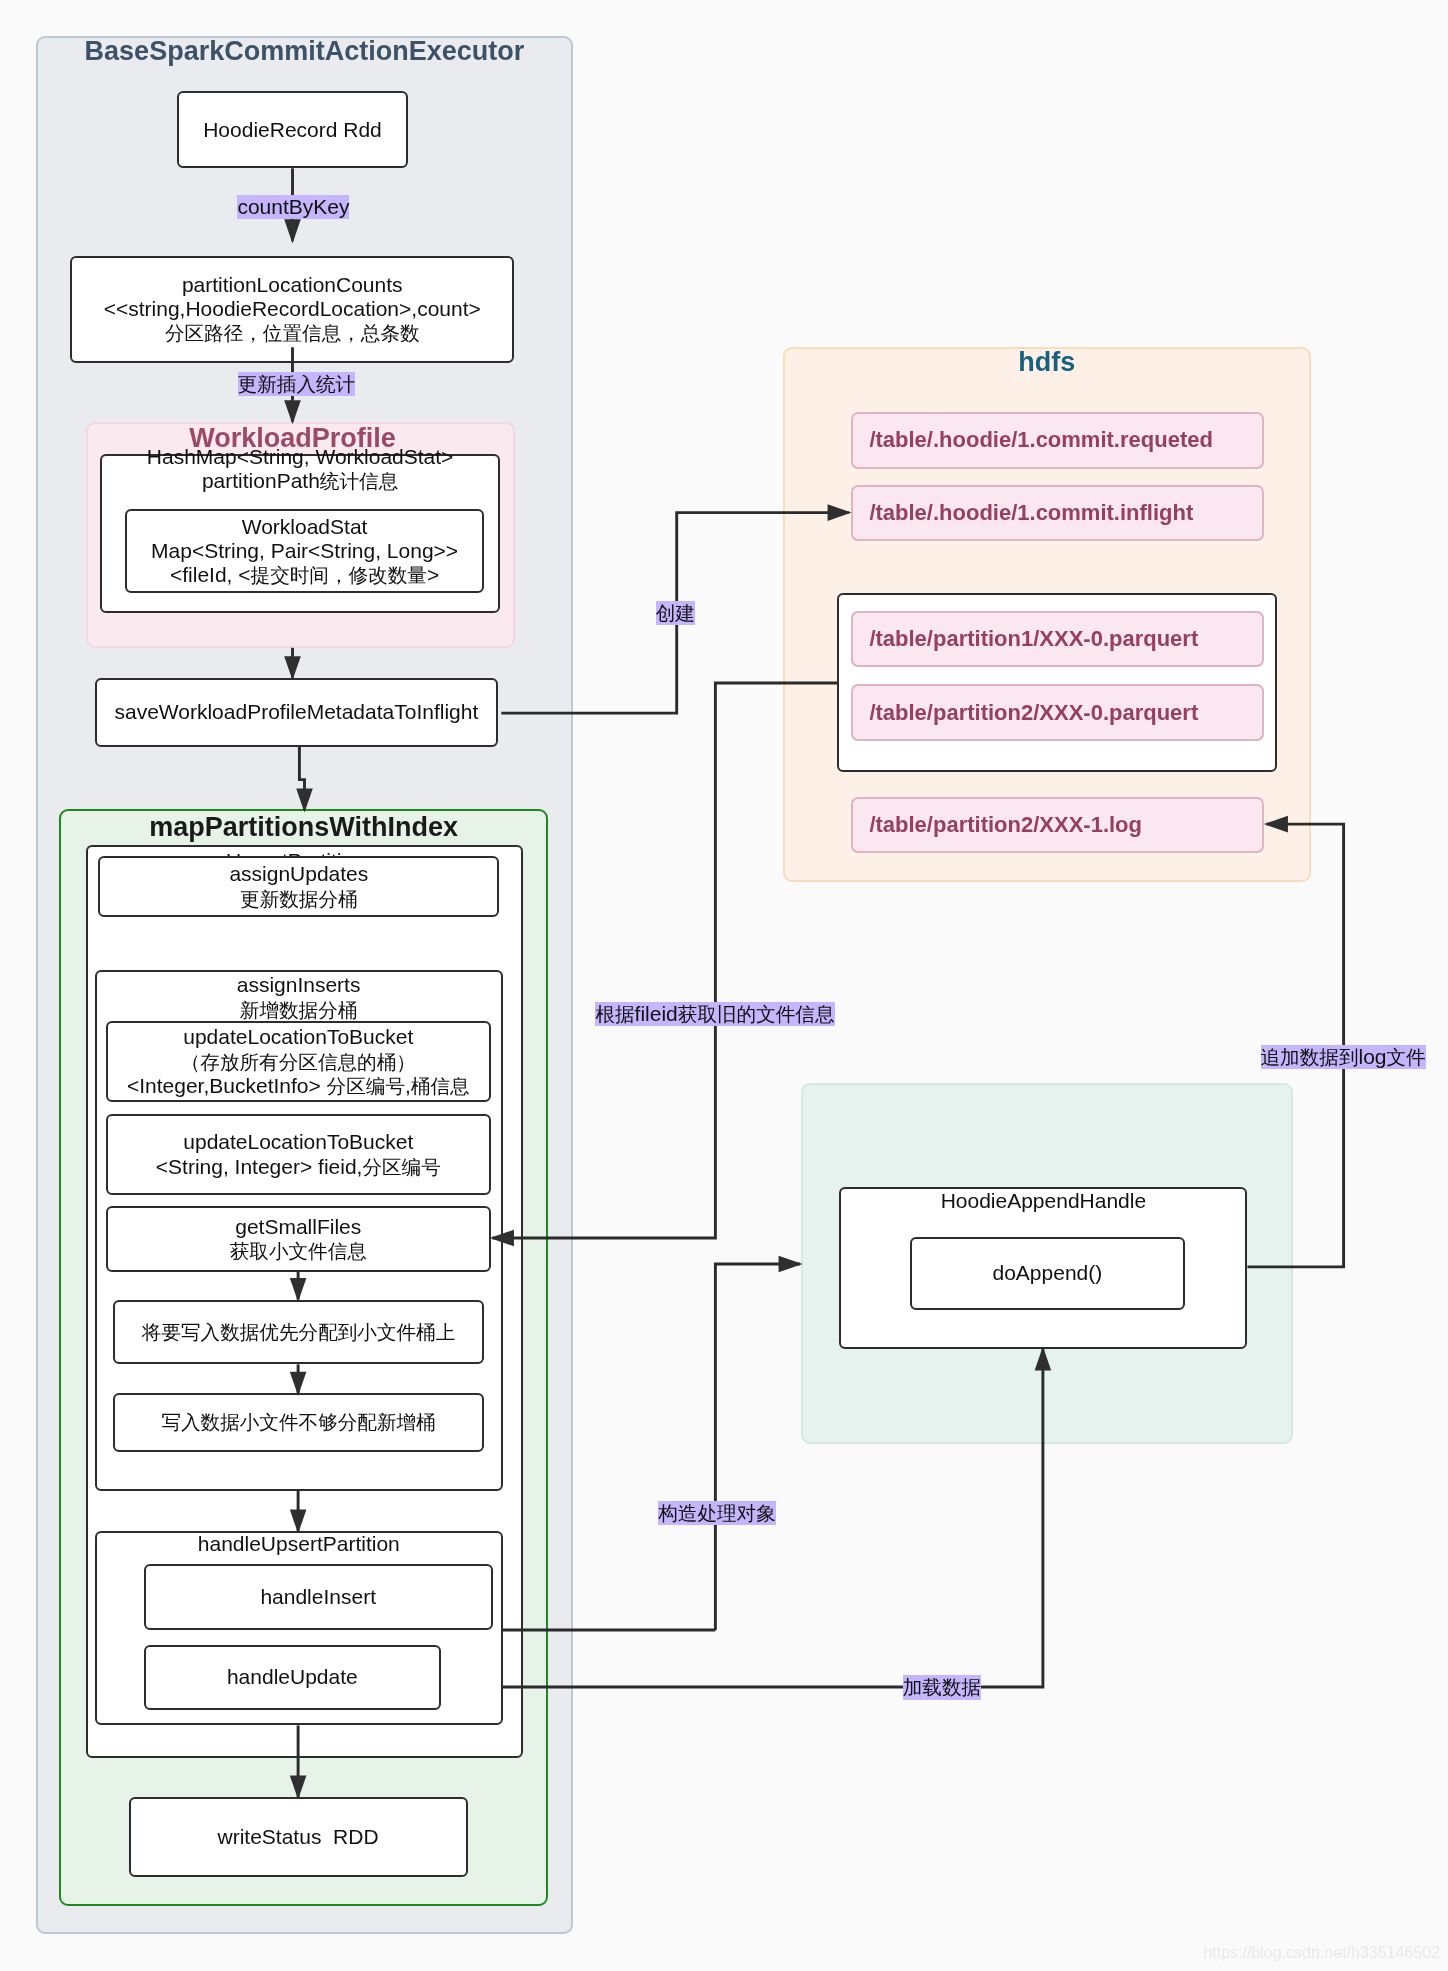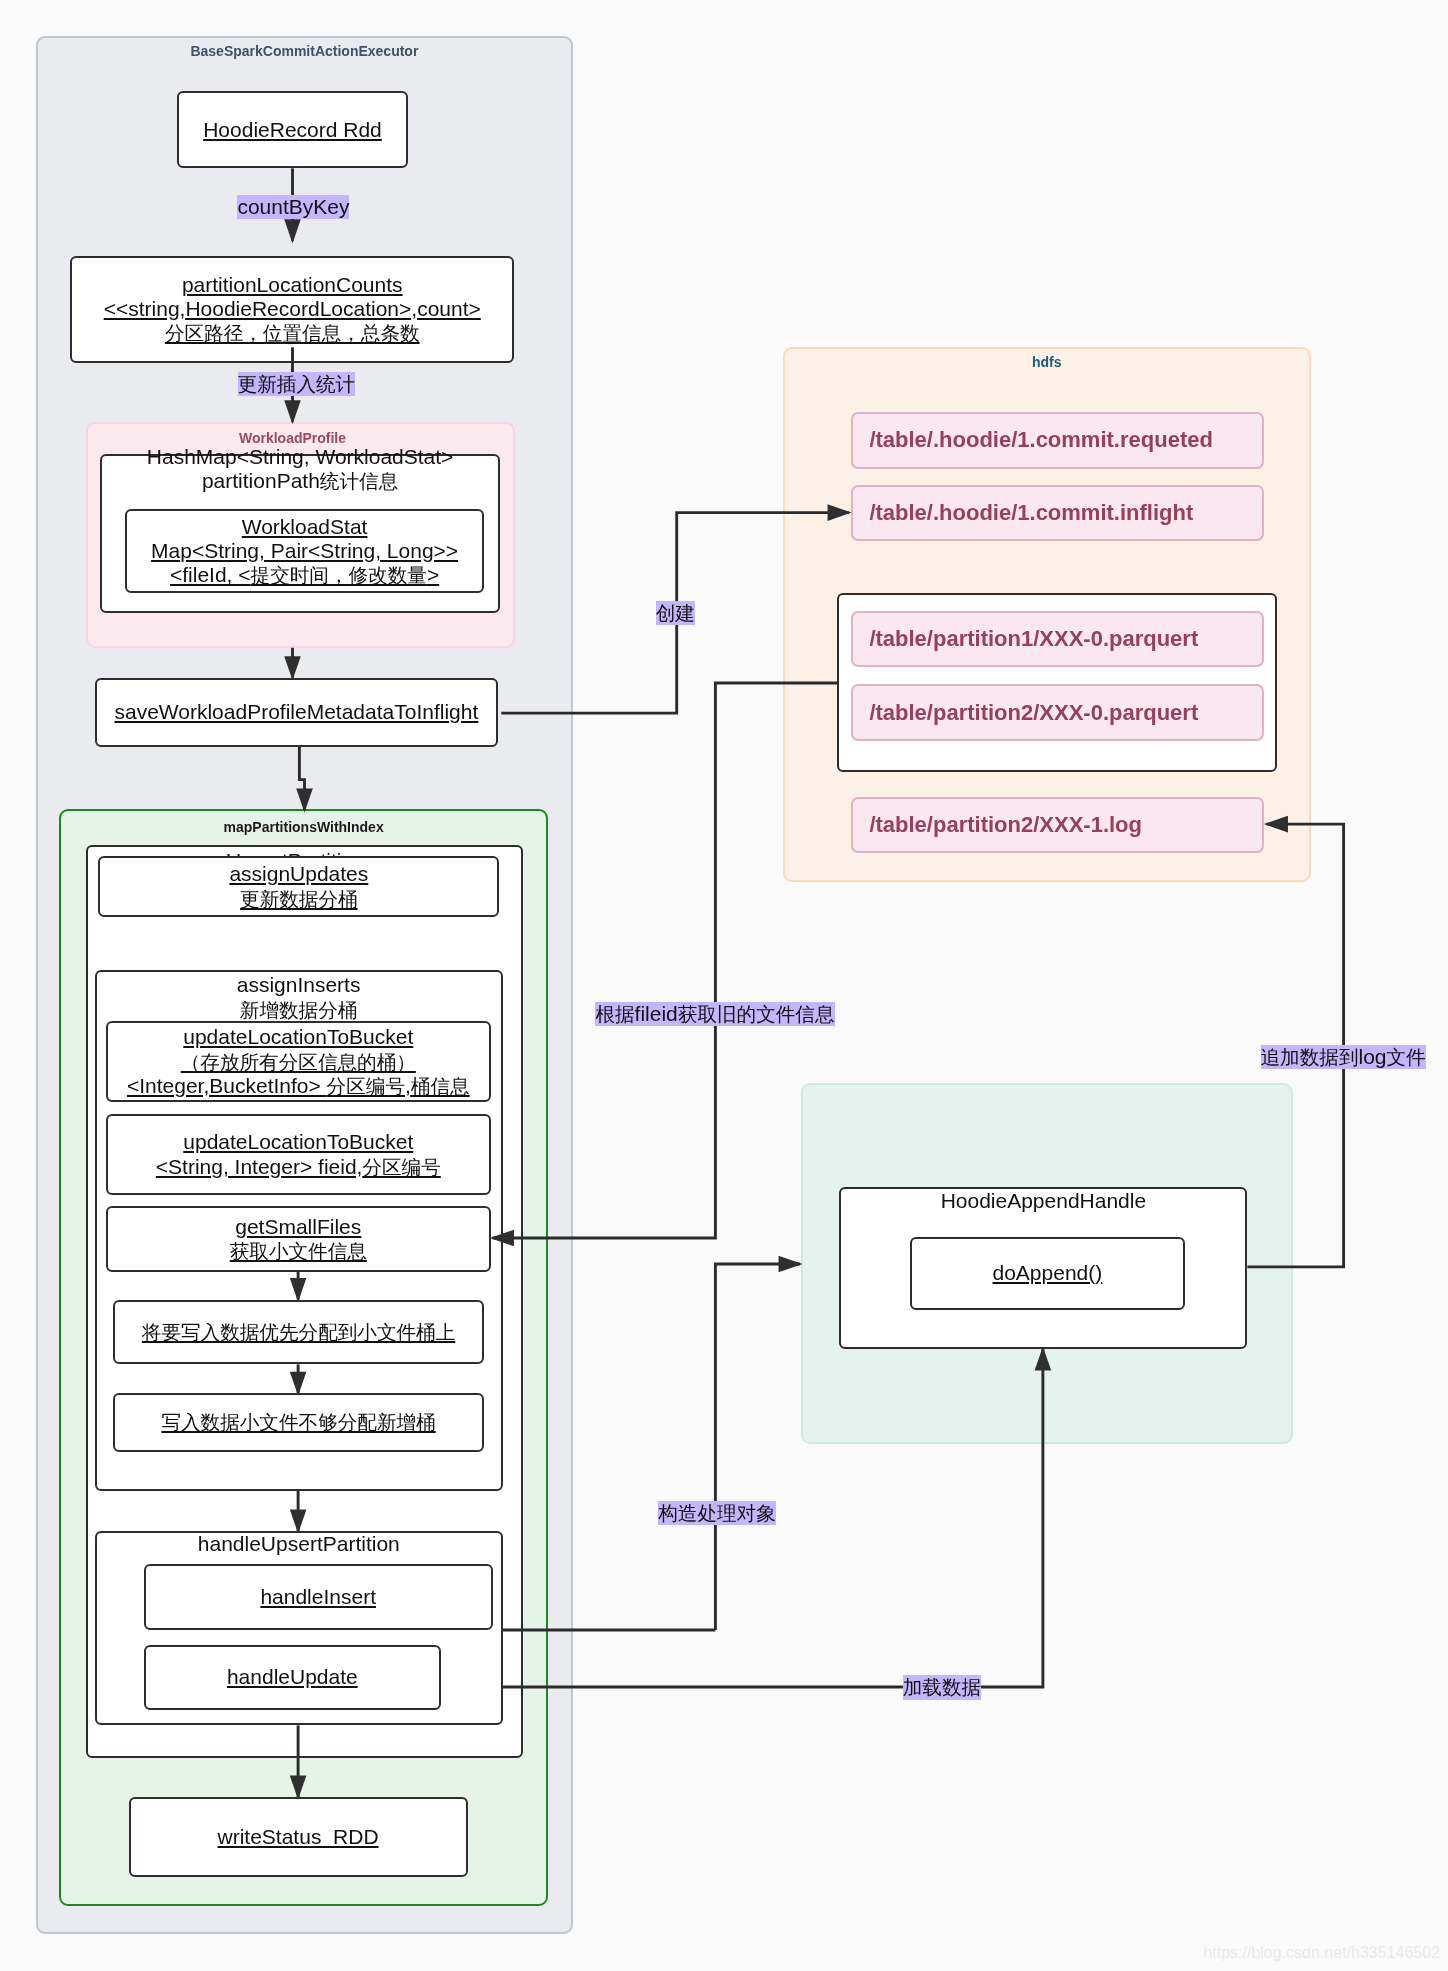--- a/index.html
+++ b/index.html
@@ -1,24 +1,24 @@
 <!DOCTYPE html>
 <html><head>
 <meta charset="utf-8">
 <style>
   html,body{margin:0;padding:0;}
   body{width:1448px;height:1971px;background:#fafafa;
        font-family:"Liberation Sans","DejaVu Sans",sans-serif;overflow:hidden;}
   #root{position:relative;width:1448px;height:1971px;}
   .grp{position:absolute;box-sizing:border-box;border-radius:9px;z-index:1;}
   .gtitle{position:absolute;z-index:2;text-align:center;font-weight:bold;
-          font-size:14px;line-height:24.3px;}
+          font-size:27px;line-height:24.3px;}
   .node{position:absolute;z-index:3;box-sizing:border-box;background:#ffffff;border:2.9px solid #2d2d2d;
         border-radius:6px;display:flex;align-items:center;justify-content:center;
-        text-align:center;color:#111;font-size:21px;line-height:24.3px;text-decoration:underline;}
+        text-align:center;color:#111;font-size:21px;line-height:24.3px;}
   .lbl{white-space:pre-wrap;}
   .lbl.flt{position:absolute;z-index:3;text-align:center;font-size:21px;line-height:24.3px;color:#111;}
   svg.edges{position:absolute;left:0;top:0;width:1448px;height:1971px;overflow:visible;z-index:4;}
   
   .elabel{position:absolute;z-index:6;background:#c4b5fd;white-space:nowrap;color:#111;
           font-size:21px;line-height:24.2px;}
   .cjk{font-style:normal;font-size:19.6px;}
   .wm{position:absolute;z-index:7;color:#e9e9e9;font-size:16px;line-height:19.2px;}
   .pill{position:absolute;z-index:5;box-sizing:border-box;border-radius:7px;display:flex;
         align-items:center;font-weight:bold;font-size:22px;padding-left:16.5px;}

